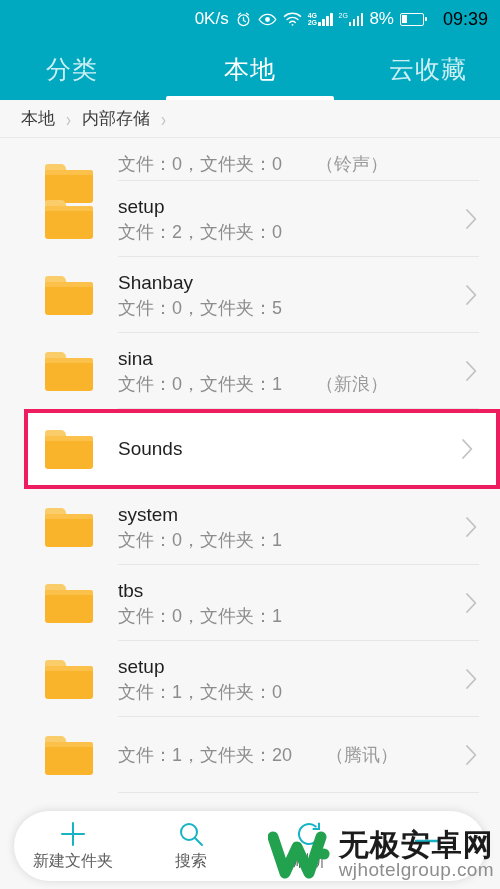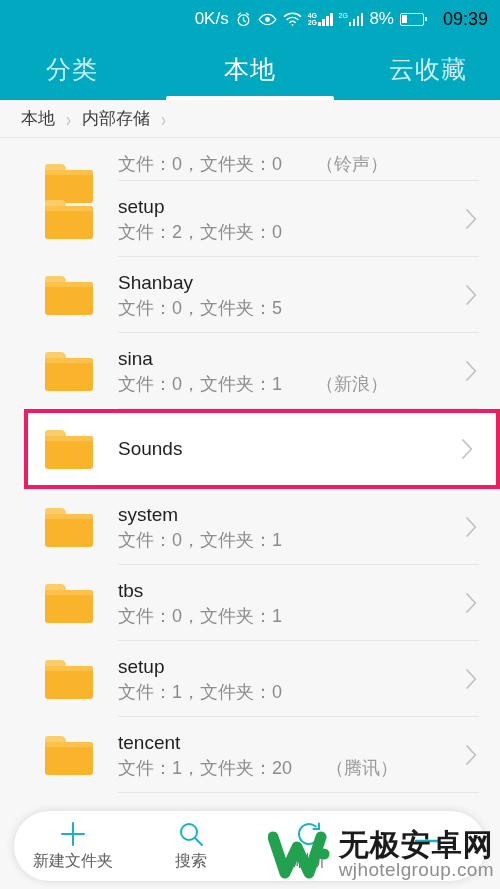--- a/index.html
+++ b/index.html
@@ -581,21 +581,20 @@
       </span>
       <div class="divider"></div>
     </div>
 
     <div class="row">
       <div class="folder">
           <div class="tab-top"></div>
           <div class="body"></div>
         </div>
       <div class="texts">
-        <div class="fname">tencent</div>
         <div class="meta-wrap">
           <span class="meta">文件：1，文件夹：20</span>
           <span class="alias">（腾讯）</span>
         </div>
       </div>
       <span class="chev">
         <svg width="13" height="22" viewBox="0 0 13 22" fill="none" stroke="#c2c2c2" stroke-width="1.8" stroke-linecap="round" stroke-linejoin="round">
             <path d="M2 2l8.4 9L2 20"></path>
           </svg>
       </span>

